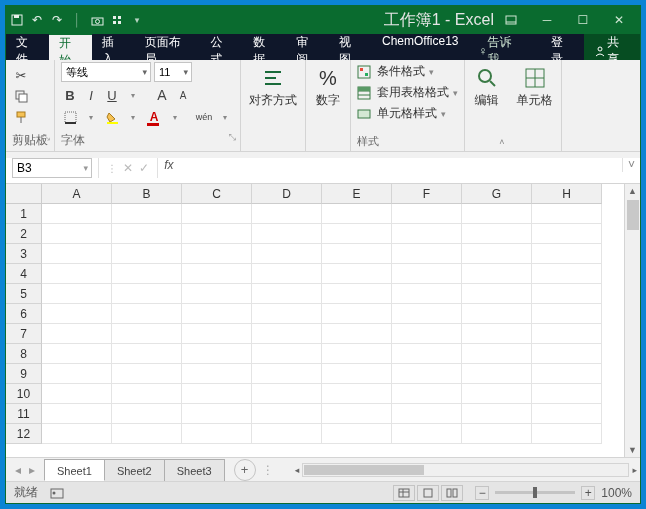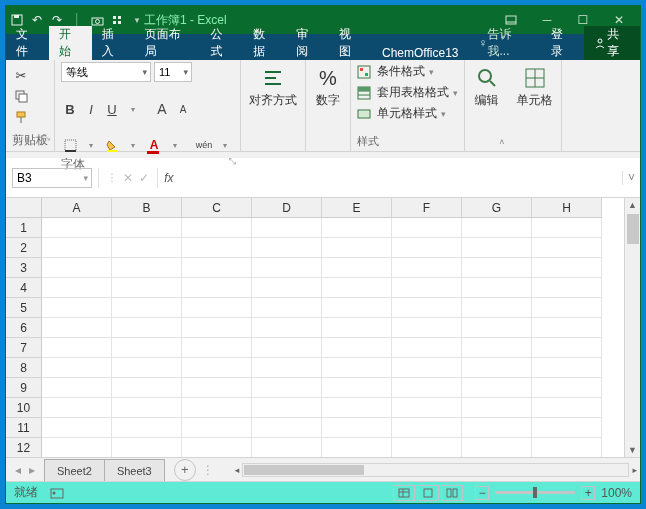--- a/index.html
+++ b/index.html
@@ -1,24 +1,24 @@
 <!DOCTYPE html>
 <html><head>
 <meta charset="utf-8">
 <style>
 *{box-sizing:border-box;margin:0;padding:0;font-family:"Microsoft YaHei",Arial,sans-serif;font-size:12px;user-select:none}
 body{background:#0b84d4;padding:5px;width:646px;height:509px;overflow:hidden}
 .window{background:#fff;border:1px solid #0a6b2f;height:499px;display:flex;flex-direction:column}
 .titlebar{background:#0a6b2f;height:28px;display:flex;align-items:center;color:#fff;padding:0 4px}
 .qat{display:flex;gap:6px;align-items:center}
 .qat span{width:14px;height:14px;display:inline-flex;align-items:center;justify-content:center;font-size:12px;opacity:.9;cursor:pointer}
-.title{flex:1;text-align:left;font-size:12px;color:#86efac}
+.title{flex:1;text-align:right;font-size:16px;color:#e5e5e5}
 .winbtns{display:flex;gap:2px}
 .winbtns span{width:34px;height:20px;display:inline-flex;align-items:center;justify-content:center;color:#cfe6d3;cursor:pointer}
-.menubar{background:#0c4a6e;height:26px;display:flex;align-items:flex-end;color:#fff}
+.menubar{background:#0f172a;height:26px;display:flex;align-items:flex-start;color:#fff}
 .menubar .tab{padding:0 10px;display:flex;align-items:center;font-size:12px;cursor:pointer}
 .menubar .tab.active{background:#f1f1f1;color:#0a6b2f;border-top:1px solid #0a6b2f}
 .menubar .spacer{flex:1}
 .menubar .tab.tell{color:#cfe6d3}
 .menubar .tab.share{background:#064d22}
 .ribbon{background:#f1f1f1;border-bottom:1px solid #d4d4d4;height:92px;display:flex;align-items:stretch}
 .group{border-right:1px solid #d4d4d4;display:flex;flex-direction:column;padding:2px 6px 0}
 .group-body{flex:1;display:flex;align-items:flex-start;gap:4px}
 .group-label{text-align:left;font-size:11px;color:#666;padding:2px 0;position:relative}
 .group-label .dlg{position:absolute;right:-2px;top:2px;font-size:9px;color:#888;cursor:pointer}
@@ -28,21 +28,21 @@
 .col{display:flex;flex-direction:column;gap:3px}
 .row{display:flex;gap:3px;align-items:center}
 .drop{width:90px;height:20px;border:1px solid #c4c4c4;background:#fff;display:flex;align-items:center;padding:0 4px;font-size:11px;cursor:pointer;position:relative}
 .drop.small{width:38px}
 .drop::after{content:"▾";position:absolute;right:3px;font-size:9px;color:#666}
 .ib{width:18px;height:18px;display:inline-flex;align-items:center;justify-content:center;cursor:pointer;color:#444;font-size:13px}
 .sep{width:1px;background:#d4d4d4;margin:2px 2px}
 .fmt-list{display:flex;flex-direction:column;gap:2px}
 .fmt-list .item{display:flex;align-items:center;gap:4px;cursor:pointer;font-size:12px;color:#333;padding:1px 0}
 .fmt-list .item .ico{width:16px;text-align:center}
-.namebox-row{height:40px;border-bottom:1px solid #d4d4d4;display:flex;align-items:center;background:#fff}
+.namebox-row{height:26px;border-bottom:1px solid #d4d4d4;display:flex;align-items:flex-start;background:#fff}
 .namebox{width:80px;height:20px;border:1px solid #c4c4c4;margin:0 6px;padding:0 4px;display:flex;align-items:center;cursor:text;position:relative}
 .namebox::after{content:"▾";position:absolute;right:3px;font-size:9px;color:#999}
 .fx-btns{display:flex;gap:6px;padding:0 8px;color:#bbb;border-left:1px solid #e0e0e0;border-right:1px solid #e0e0e0;height:20px;align-items:center}
 .fx-btns span{cursor:pointer}
 .fx{font-style:italic;color:#555;padding:0 6px}
 .formula{flex:1;height:20px;border:none;cursor:text}
 .fbar-exp{width:18px;text-align:center;color:#888;cursor:pointer;border-left:1px solid #e0e0e0}
 .grid-area{flex:1;display:flex;overflow:hidden;background:#fff;position:relative}
 .corner{width:36px;height:20px;background:#f0f0f0;border-right:1px solid #ccc;border-bottom:1px solid #ccc}
 .cols{display:flex;height:20px}
@@ -59,21 +59,21 @@
 .sheet-nav{display:flex;gap:2px;padding:0 6px;color:#999}
 .sheet-nav span{cursor:pointer;width:12px;text-align:center}
 .sheet-tabs{display:flex;align-items:flex-end;height:100%}
 .sheet-tab{padding:0 12px;height:22px;line-height:22px;border:1px solid #aeaeae;border-bottom:none;background:#e6e6e6;margin-right:-1px;cursor:pointer;font-size:11px;color:#444}
 .sheet-tab.active{background:#fff;border-bottom:1px solid #fff;position:relative;z-index:1}
 .add-sheet{width:22px;height:22px;border:1px solid #c4c4c4;border-radius:50%;margin-left:10px;display:flex;align-items:center;justify-content:center;cursor:pointer;color:#666;font-size:13px}
 .hscroll{flex:1;display:flex;align-items:center;margin-left:12px}
 .hscroll .track{flex:1;height:14px;background:#f0f0f0;border:1px solid #d4d4d4;position:relative;cursor:pointer}
 .hscroll .thumb{position:absolute;left:1px;top:1px;width:120px;height:10px;background:#c8c8c8}
 .hscroll .arr{font-size:9px;color:#666;padding:0 3px;cursor:pointer}
-.status{height:22px;background:#5eead4;border-top:1px solid #d4d4d4;display:flex;align-items:center;padding:0 8px;font-size:11px;color:#555;gap:12px}
+.status{height:22px;background:#e5e5e5;border-top:1px solid #d4d4d4;display:flex;align-items:center;padding:0 8px;font-size:11px;color:#555;gap:12px}
 .status .flex{flex:1}
 .viewbtns{display:flex;gap:2px}
 .viewbtns span{width:22px;height:16px;border:1px solid #c4c4c4;display:flex;align-items:center;justify-content:center;cursor:pointer;font-size:10px}
 .zoom{display:flex;align-items:center;gap:6px}
 .zoom .slider{width:80px;height:3px;background:#c4c4c4;position:relative;cursor:pointer}
 .zoom .slider::after{content:"";position:absolute;left:38px;top:-4px;width:4px;height:11px;background:#666}
 .zoom .zb{width:14px;height:14px;border:1px solid #c4c4c4;text-align:center;line-height:12px;cursor:pointer}
 .dots{color:#aaa;margin:0 6px}
 svg{display:block}
 </style>
@@ -161,21 +161,21 @@
                 <line x1="7" y1="7" x2="7" y2="13" stroke="#666"></line>
               </svg>
             </span>
         </div>
       </div>
       <div class="group-label"><span>剪贴板</span><span class="dlg">⤡</span></div>
     </div>
 
     <div class="group">
       <div class="group-body">
-        <div class="col" style="gap:18px">
+        <div class="col" style="gap:4px">
           <div class="row">
             <div class="drop">等线</div>
             <div class="drop small">11</div>
           </div>
           <div class="row">
             <span class="ib" style="font-weight:bold">B</span>
             <span class="ib" style="font-style:italic">I</span>
             <span class="ib" style="text-decoration:underline">U</span>
             <span class="ib" style="font-size:8px;color:#888">▾</span>
             <div class="sep"></div>
@@ -484,20 +484,21 @@
       <span class="arr">▼</span>
     </div>
   </div>
 
   <div class="sheet-bar">
     <div class="sheet-nav">
       <span>◂</span>
       <span>▸</span>
     </div>
     <div class="sheet-tabs">
+      <div class="sheet-tab active">Sheet1</div>
       <div class="sheet-tab">Sheet2</div>
       <div class="sheet-tab">Sheet3</div>
     </div>
     <div class="add-sheet">+</div>
     <span class="dots">⋮</span>
     <div class="hscroll">
       <span class="arr">◂</span>
       <div class="track">
           <div class="thumb"></div>
         </div>

